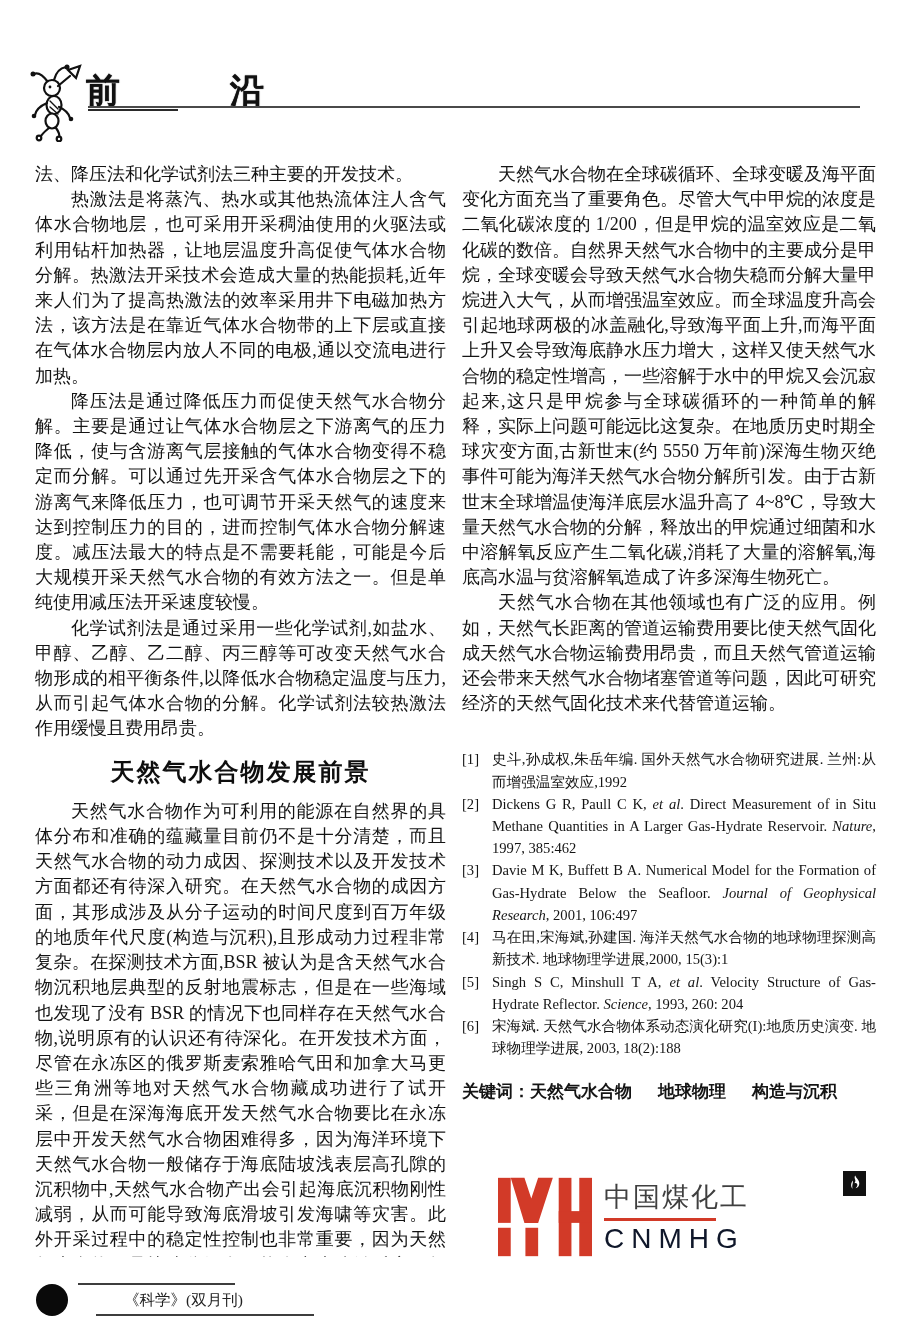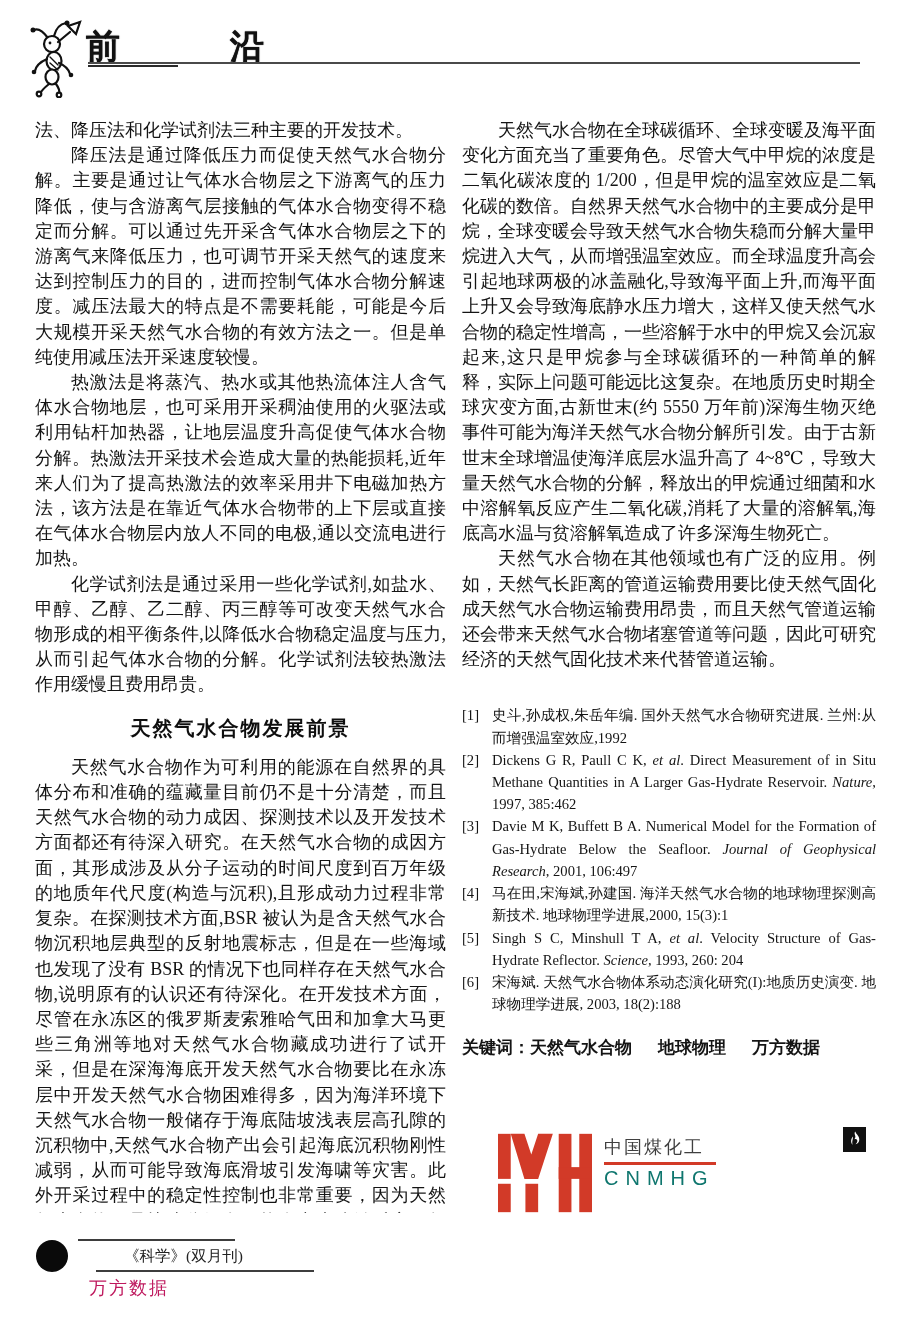--- a/index.html
+++ b/index.html
@@ -1,63 +1,63 @@
 <!DOCTYPE html>
 <html lang="zh"><head>
 <meta charset="utf-8">
 <style>
   html,body{margin:0;padding:0;}
   body{
     width:904px;height:1320px;position:relative;background:#ffffff;
     font-family:"Liberation Serif","DejaVu Serif",serif;
     color:#141414;overflow:hidden;
   }
-  .page{position:absolute;inset:0;}
+  .page{position:absolute;inset:0;margin-top:44px;}
 
   
   .header{position:absolute;left:0;top:0;width:904px;height:100px;}
   .mascot{position:absolute;left:28px;top:16px;width:56px;height:82px;}
   .header-title{
     position:absolute;left:86px;top:24px;font-size:34px;font-weight:bold;
     letter-spacing:38px;white-space:nowrap;color:#111;
     text-shadow:0 0 1px #111;
   }
   .header-rule{position:absolute;left:88px;top:62px;width:772px;height:2px;background:#4a4a4a;}
   .header-rule-dark{position:absolute;left:88px;top:65px;width:90px;height:2px;background:#2a2a2a;}
 
   
   .col{position:absolute;top:118px;font-size:18px;line-height:25.2px;text-align:justify;}
   .col-left{left:35px;width:411px;height:1095px;overflow:hidden;}
   .col-right{left:462px;width:414px;}
   .col p{margin:0;text-indent:2em;}
   .col p.cont{text-indent:0;}
   .section-heading{
-    font-weight:bold;text-align:center;font-size:20px;
+    font-weight:bold;text-align:center;font-size:24px;
     margin:18px 0 14px 0;letter-spacing:2px;color:#0e0e0e;
   }
 
   
   .refs{margin-top:32px;font-size:14.6px;line-height:22.2px;text-align:justify;}
   .ref{display:flex;margin:0;}
   .ref-label{flex:0 0 30px;}
   .ref-text{flex:1;}
   .italic{font-style:italic;}
   .bold{font-weight:normal;}
 
   
   .keywords{margin-top:20px;font-weight:bold;font-size:17px;white-space:nowrap;}
   .keywords .kw{margin-right:26px;}
 
   
   .cc-logo{position:absolute;left:498px;top:1133px;display:flex;align-items:flex-start;}
   .cc-monogram{width:94px;height:80px;display:block;}
   .cc-textcol{margin-left:12px;padding-top:2px;}
-  .cc-cn{font-size:18px;color:#3f3f3f;letter-spacing:2px;font-family:"Liberation Sans",sans-serif;}
+  .cc-cn{font-size:27px;color:#3f3f3f;letter-spacing:2px;font-family:"Liberation Sans",sans-serif;}
   .cc-underline{height:3px;width:112px;margin-top:3px;}
-  .cc-en{font-size:20px;color:#0f766e;letter-spacing:7px;font-family:"Liberation Sans",sans-serif;margin-top:2px;}
+  .cc-en{font-size:28px;color:#0f172a;letter-spacing:7px;font-family:"Liberation Sans",sans-serif;margin-top:2px;}
 
   .flame-badge{
     position:absolute;left:843px;top:1127px;width:23px;height:25px;background:#111;
     display:flex;align-items:center;justify-content:center;
   }
   .flame-badge svg{width:13px;height:17px;}
 
   
   .footer{position:absolute;left:0;top:1232px;width:821px;height:80px;}
   .page-dot{position:absolute;left:36px;top:8px;width:32px;height:32px;border-radius:50%;background:#0a0a0a;}
@@ -98,22 +98,22 @@
       <path d="M28 68 C31 72 32 75 31 78"></path>
       <circle cx="31" cy="79" r="2.3" fill="#fff"></circle>
     </svg>
     <div class="header-title">前　沿</div>
     <div class="header-rule"></div>
     <div class="header-rule-dark"></div>
   </div>
 
   <div class="col col-left">
     <p class="cont">法、降压法和化学试剂法三种主要的开发技术。</p>
+    <p>热激法是将蒸汽、热水或其他热流体注人含气体水合物地层，也可采用开采稠油使用的火驱法或利用钻杆加热器，让地层温度升高促使气体水合物分解。热激法开采技术会造成大量的热能损耗,近年来人们为了提高热激法的效率采用井下电磁加热方法，该方法是在靠近气体水合物带的上下层或直接在气体水合物层内放人不同的电极,通以交流电进行加热。</p>
     <p>降压法是通过降低压力而促使天然气水合物分解。主要是通过让气体水合物层之下游离气的压力降低，使与含游离气层接触的气体水合物变得不稳定而分解。可以通过先开采含气体水合物层之下的游离气来降低压力，也可调节开采天然气的速度来达到控制压力的目的，进而控制气体水合物分解速度。减压法最大的特点是不需要耗能，可能是今后大规模开采天然气水合物的有效方法之一。但是单纯使用减压法开采速度较慢。</p>
-    <p>热激法是将蒸汽、热水或其他热流体注人含气体水合物地层，也可采用开采稠油使用的火驱法或利用钻杆加热器，让地层温度升高促使气体水合物分解。热激法开采技术会造成大量的热能损耗,近年来人们为了提高热激法的效率采用井下电磁加热方法，该方法是在靠近气体水合物带的上下层或直接在气体水合物层内放人不同的电极,通以交流电进行加热。</p>
     <p>化学试剂法是通过采用一些化学试剂,如盐水、甲醇、乙醇、乙二醇、丙三醇等可改变天然气水合物形成的相平衡条件,以降低水合物稳定温度与压力,从而引起气体水合物的分解。化学试剂法较热激法作用缓慢且费用昂贵。</p>
     <div class="section-heading">天然气水合物发展前景</div>
     <p>天然气水合物作为可利用的能源在自然界的具体分布和准确的蕴藏量目前仍不是十分清楚，而且天然气水合物的动力成因、探测技术以及开发技术方面都还有待深入研究。在天然气水合物的成因方面，其形成涉及从分子运动的时间尺度到百万年级的地质年代尺度(构造与沉积),且形成动力过程非常复杂。在探测技术方面,BSR 被认为是含天然气水合物沉积地层典型的反射地震标志，但是在一些海域也发现了没有 BSR 的情况下也同样存在天然气水合物,说明原有的认识还有待深化。在开发技术方面，尽管在永冻区的俄罗斯麦索雅哈气田和加拿大马更些三角洲等地对天然气水合物藏成功进行了试开采，但是在深海海底开发天然气水合物要比在永冻层中开发天然气水合物困难得多，因为海洋环境下天然气水合物一般储存于海底陆坡浅表层高孔隙的沉积物中,天然气水合物产出会引起海底沉积物刚性减弱，从而可能导致海底滑坡引发海啸等灾害。此外开采过程中的稳定性控制也非常重要，因为天然气水合物一旦快速分解有可能会产生连锁反应，气体的快速膨胀会带来爆炸等灾难。一些科学家设想了一种安全和环保的开采技术,即将大</p>
   </div>
 
   <div class="col col-right">
     <p>天然气水合物在全球碳循环、全球变暖及海平面变化方面充当了重要角色。尽管大气中甲烷的浓度是二氧化碳浓度的 1/200，但是甲烷的温室效应是二氧化碳的数倍。自然界天然气水合物中的主要成分是甲烷，全球变暖会导致天然气水合物失稳而分解大量甲烷进入大气，从而增强温室效应。而全球温度升高会引起地球两极的冰盖融化,导致海平面上升,而海平面上升又会导致海底静水压力增大，这样又使天然气水合物的稳定性增高，一些溶解于水中的甲烷又会沉寂起来,这只是甲烷参与全球碳循环的一种简单的解释，实际上问题可能远比这复杂。在地质历史时期全球灾变方面,古新世末(约 5550 万年前)深海生物灭绝事件可能为海洋天然气水合物分解所引发。由于古新世末全球增温使海洋底层水温升高了 4~8℃，导致大量天然气水合物的分解，释放出的甲烷通过细菌和水中溶解氧反应产生二氧化碳,消耗了大量的溶解氧,海底高水温与贫溶解氧造成了许多深海生物死亡。</p>
     <p>天然气水合物在其他领域也有广泛的应用。例如，天然气长距离的管道运输费用要比使天然气固化成天然气水合物运输费用昂贵，而且天然气管道运输还会带来天然气水合物堵塞管道等问题，因此可研究经济的天然气固化技术来代替管道运输。</p>
 
     <div class="refs">
@@ -137,21 +137,21 @@
         <span class="ref-label">[5]</span>
         <span class="ref-text"><span>Singh S C, Minshull T A, </span><span class="italic">et al</span><span>. Velocity Structure of Gas-Hydrate Reflector. </span><span class="italic">Science</span><span>, 1993, </span><span class="bold">260</span><span>: 204</span></span>
       </div>
       <div class="ref">
         <span class="ref-label">[6]</span>
         <span class="ref-text"><span>宋海斌. 天然气水合物体系动态演化研究(I):地质历史演变. 地球物理学进展, 2003, </span><span class="bold">18</span><span>(2):188</span></span>
       </div>
     </div>
 
     <div class="keywords">
-      <span>关键词：</span><span class="kw">天然气水合物</span><span class="kw">地球物理</span><span class="kw">万方数据</span>
+      <span>关键词：</span><span class="kw">天然气水合物</span><span class="kw">地球物理</span><span class="kw">构造与沉积</span>
     </div>
   </div>
 
   <div class="cc-logo">
     <svg class="cc-monogram" viewBox="0 0 96 80" fill="#d23a28">
       <rect x="0" y="0" width="13" height="46"></rect>
       <polygon points="13,0 27,0 34,21 41,0 56,0 41,46 27,46"></polygon>
       <rect x="0" y="51" width="13" height="29"></rect>
       <rect x="28" y="51" width="13" height="29"></rect>
       <rect x="62" y="0" width="13" height="80"></rect>

